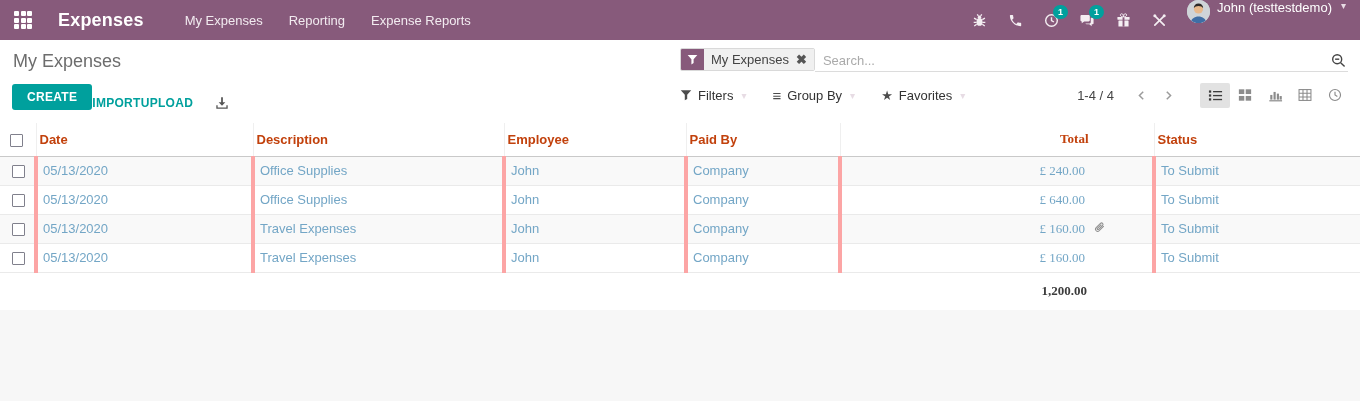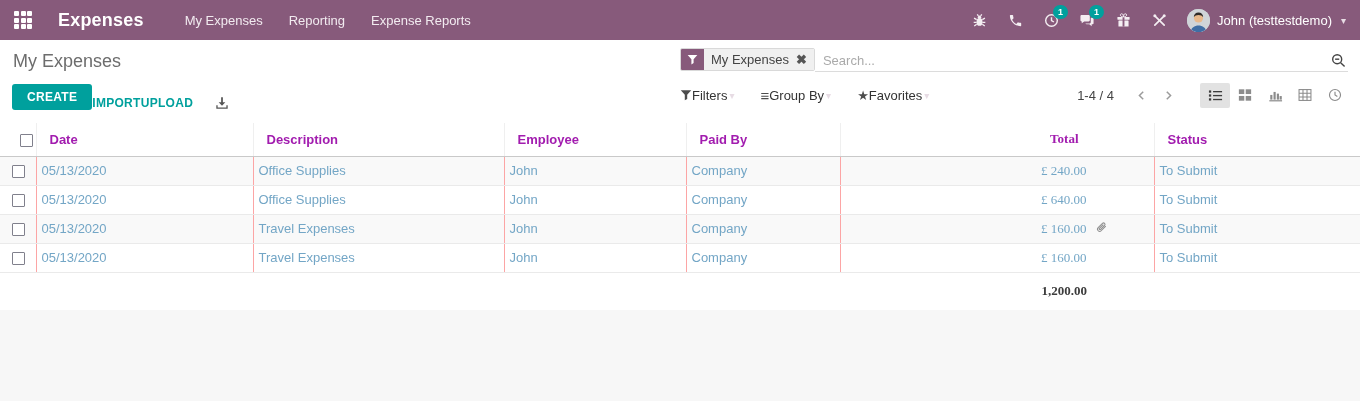--- a/index.html
+++ b/index.html
@@ -12,21 +12,21 @@
   .apps-grid { display:grid; grid-template-columns:repeat(3,5px); grid-template-rows:repeat(3,5px); gap:1.5px; }
   .apps-grid i { background:#fff; border-radius:1px; }
   .brand { font-size:18px; font-weight:bold; margin:0 28px 0 12px; letter-spacing:.2px; }
   .topnav { display:flex; align-items:center; gap:0; }
   .topnav .nav-item { padding:0 13px; height:40px; display:flex; align-items:center; color:#f2ebf0; cursor:pointer; font-size:13px; }
   .top-right { margin-left:auto; display:flex; align-items:center; height:40px; }
   .sysicon { position:relative; width:36px; height:40px; display:flex; align-items:center; justify-content:center; color:#f4eef2; cursor:pointer; }
   .sysicon svg { display:block; }
   .badge { position:absolute; top:5px; right:1px; min-width:15px; height:14px; padding:0 3px; background:#00A09D;
     border-radius:8px; color:#fff; font-size:9px; font-weight:bold; display:flex; align-items:center; justify-content:center; }
-  .user { display:flex; align-items:center; gap:7px; padding:0 14px 0 10px; height:40px; cursor:pointer; }
+  .user { display:flex; align-items:flex-start; gap:7px; padding:0 14px 0 10px; height:40px; cursor:pointer; }
   .avatar { width:23px; height:23px; border-radius:50%; overflow:hidden; background:#c9ced3; flex:0 0 auto; }
   .user-name { font-size:13px; color:#fff; }
   .caret { font-size:10px; color:#e7dce4; margin-left:2px; }
 
   
   .control { background:#fff; position:relative; height:70px; }
   .page-title { position:absolute; left:13px; top:11px; font-size:18px; color:#6d6d6d; }
   .searchbar { position:absolute; left:680px; top:8px; right:12px; display:flex; align-items:flex-start; }
   .facet { display:flex; align-items:stretch; height:23px; border:1px solid #d9d9d9; border-radius:2px; overflow:hidden; flex:0 0 auto; }
   .facet-type { width:23px; background:#875A7B; color:#fff; display:flex; align-items:center; justify-content:center; }
@@ -39,42 +39,42 @@
   .search-zoom { color:#444; padding:0 2px 0 6px; cursor:pointer; display:flex; align-items:center; }
 
   .btnrow { position:absolute; left:0; right:0; top:40px; height:30px; display:flex; align-items:flex-end; }
   .btn-create { margin-left:12px; background:#00A09D; color:#fff; border:none; border-radius:3px; font-weight:bold;
     font-size:12px; letter-spacing:.3px; padding:6px 15px; cursor:pointer; font-family:"Liberation Sans", sans-serif; }
   .btn-link { background:none; border:none; color:#00A09D; font-weight:bold; font-size:12px; letter-spacing:.3px;
     cursor:pointer; font-family:"Liberation Sans", sans-serif; }
   .btn-dl { background:none; border:none; color:#555; margin-left:22px; cursor:pointer; display:flex; align-items:center; }
 
   .filterbar { position:absolute; left:680px; top:40px; height:30px; display:flex; align-items:center; gap:26px; }
-  .fitem { display:flex; align-items:center; color:#333; cursor:pointer; font-size:13px; }
+  .fitem { display:flex; align-items:center; gap:6px; color:#333; cursor:pointer; font-size:13px; }
   .fitem svg, .fitem .glyph { color:#4c4c4c; }
   .glyph-star { font-size:13px; }
   .glyph-bars { font-size:15px; font-weight:bold; }
 
   .pager-zone { position:absolute; right:10px; top:40px; height:30px; display:flex; align-items:center;text-align:right; }
   .pager-text { color:#444; margin-right:14px; }
   .pg-btn { background:none; border:none; color:#9b9b9b; cursor:pointer; padding:2px 8px; display:flex; align-items:center; }
   .switcher { display:flex; align-items:center; margin-left:18px; }
   .sw-btn { width:30px; height:25px; display:flex; align-items:center; justify-content:center; background:none; border:none;
     color:#8b8b8b; cursor:pointer; }
   .sw-btn.active { background:#e2e2e2; color:#3c3c3c; border-radius:2px; }
 
   
   .listview { background:#fff; padding-top:13px; }
   table { width:100%; border-collapse:collapse; table-layout:fixed; }
   col.c-check{width:36px;} col.c-date{width:217px;} col.c-desc{width:251px;} col.c-emp{width:182px;}
   col.c-paid{width:154px;} col.c-total{width:314px;} col.c-status{width:206px;}
-  th { text-align:left; font-weight:bold; color:#a21caf; height:33px; border-bottom:1px solid #c9c9c9;
-    border-left:1px solid #efefef; padding:0 13px; font-size:13px; }
+  th { text-align:left; font-weight:bold; color:#c2410c; height:33px; border-bottom:1px solid #c9c9c9;
+    border-left:1px solid #efefef; padding:0 3px; font-size:13px; }
   th:first-child { border-left:none; }
-  td { height:29px; border-bottom:1px solid #eaeaea; border-left:1px solid #fca5a5; padding:0 5px; color:#73a6c6;
+  td { height:29px; border-bottom:1px solid #eaeaea; border-left:4px solid #fca5a5; padding:0 5px; color:#73a6c6;
     white-space:nowrap; overflow:hidden; }
   td:first-child { border-left:none; }
   tbody tr:nth-child(odd) td { background:#f9f9f9; }
   tbody tr { cursor:pointer; }
   .cb { display:inline-block; width:13px; height:13px; border:1px solid #80808c; border-radius:1px; background:#fff;
     margin-left:7px; vertical-align:middle; cursor:pointer; }
   .amount-wrap { display:flex; align-items:flex-start; justify-content:flex-end;font-family:Liberation Serif, serif; }
   .clip-slot { width:62px; flex:0 0 auto; display:flex; align-items:center; padding-left:8px; color:#8f8f8f; }
   tfoot td { border:none; height:38px; color:#3c3c3c; font-weight:bold; background:#fff; }
   .below { height:91px; background:#f7f7f7; }

